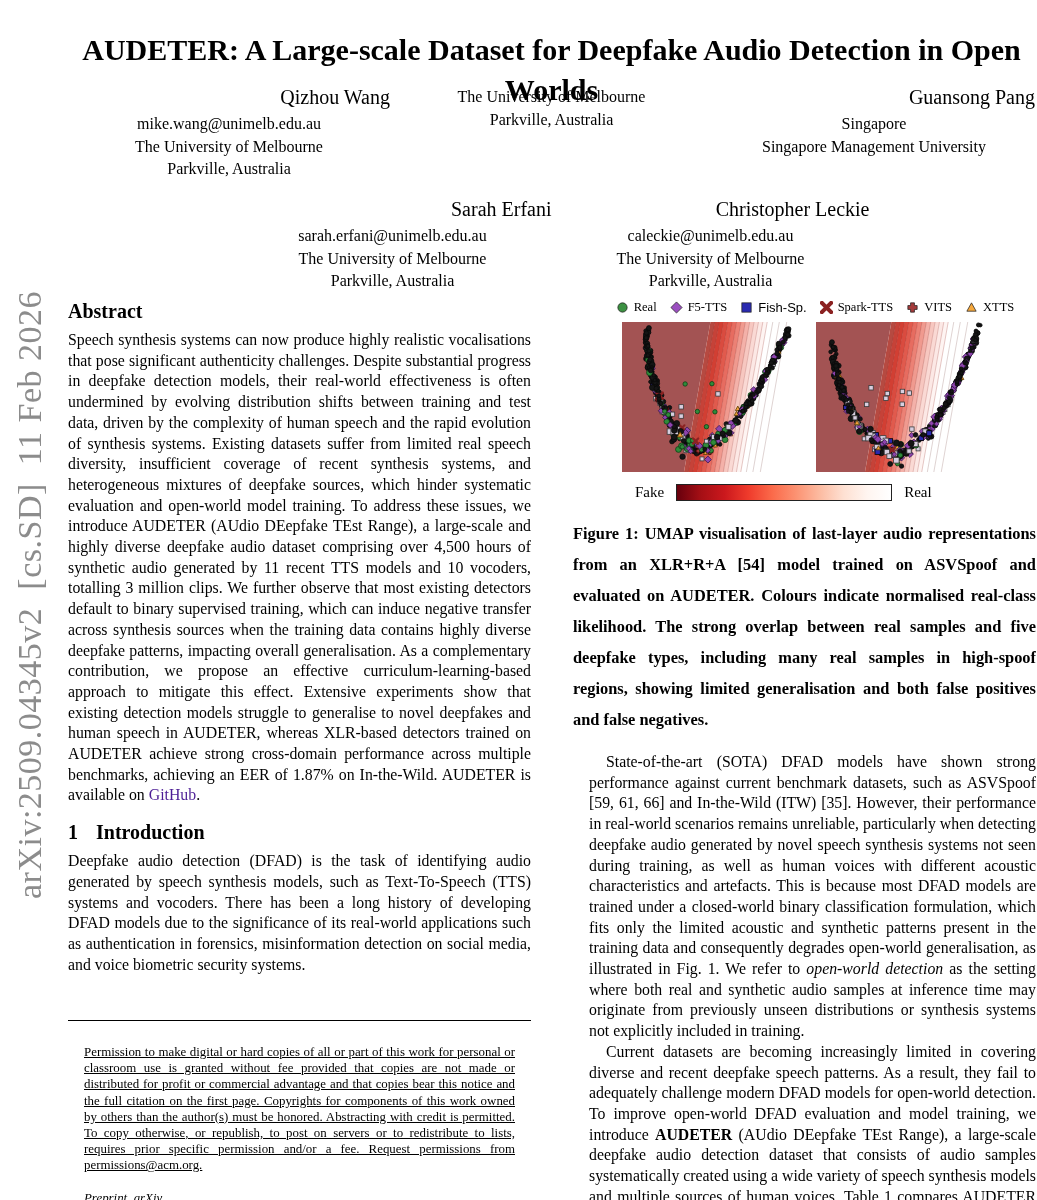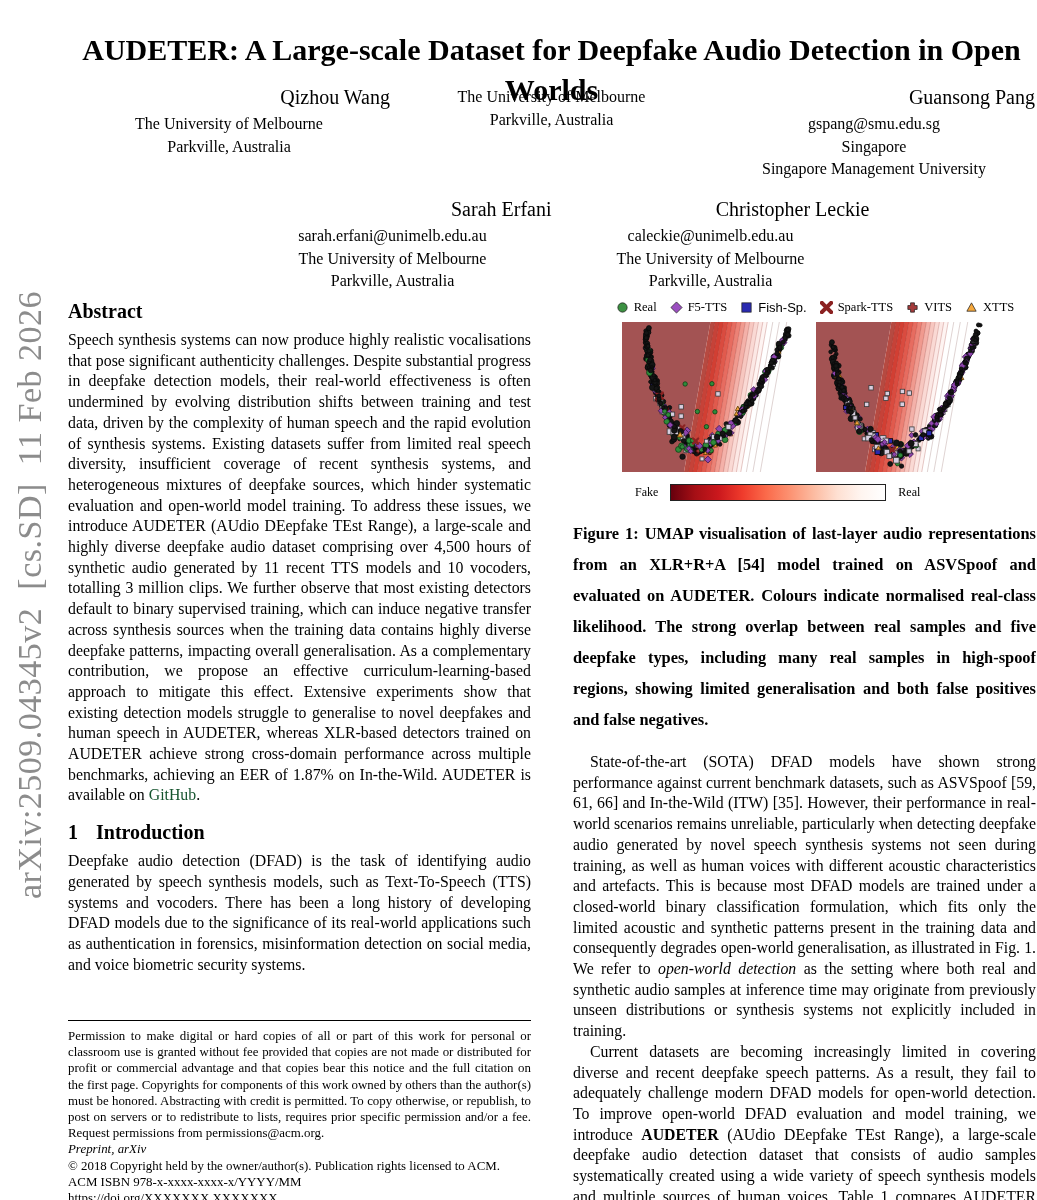--- a/index.html
+++ b/index.html
@@ -22,64 +22,64 @@
   .author .detail{font-size:16px;line-height:22.5px;}
 
   
   .col-left{position:absolute;left:68px;top:300px;width:463px;height:718px;overflow:hidden;}
   .col-right{position:absolute;left:573px;top:296px;width:463px;height:904px;overflow:hidden;}
 
   h2.sec{font-size:20px;font-weight:bold;margin:0 0 7px 0;}
   h2.intro{margin-top:15px;}
   h2.intro .num{margin-right:18px;}
   .abs-p,.body-p{font-size:15.8px;line-height:20.7px;text-align:justify;margin:0;}
-  .body-p.indent{text-indent:17px;}
-  a.link{color:#14532d;text-decoration:none;cursor:pointer;}
+  .body-p.indent{text-indent:17px;margin-left:16px;}
+  a.link{color:#4c1d95;text-decoration:none;cursor:pointer;}
 
   
   .footnote{position:absolute;left:68px;top:1020px;width:463px;border-top:1.2px solid #000;
             padding-top:7px;font-size:12.9px;line-height:16.2px;}
-  .footnote p{margin:0;text-align:justify;}
+  .footnote p{margin:16px;text-align:justify;text-decoration:underline;}
   .footnote .venue{font-style:italic;}
 
   
   .fig-legend{display:flex;justify-content:center;align-items:center;gap:13px;
               width:400px;margin-left:42px;font-size:12.5px;height:22px;}
   .legend-item{display:inline-flex;align-items:center;gap:5px;}
   .legend-label{font-size:12.5px;}
   .legend-label.sans{font-family:"Liberation Sans",sans-serif;font-size:13px;}
   .fig-panels{display:flex;gap:8px;margin:4px 0 0 49px;}
   svg.panel{width:186px;height:150px;display:block;}
-  .fig-colorbar{display:flex;align-items:center;gap:12px;margin:12px 0 0 62px;font-size:12px;}
+  .fig-colorbar{display:flex;align-items:center;gap:12px;margin:12px 0 0 62px;font-size:15px;}
   .cbar{width:214px;height:15px;border:1.2px solid #222;}
   .fig-caption{margin-top:17px;font-weight:bold;font-size:16.4px;line-height:31px;text-align:justify;}
   .rc-p1{margin-top:17px;}
 </style>
 </head>
 <body>
 
 <div class="page">
 
   <div class="arxiv">arXiv:2509.04345v2  [cs.SD]  11 Feb 2026</div>
 
   <div class="title">AUDETER: A Large-scale Dataset for Deepfake Audio Detection in Open Worlds</div>
 
   <div class="authors-row r1">
     <div class="author">
       <div class="name">Qizhou Wang</div>
+      <div class="detail">mike.wang@unimelb.edu.au</div>
       <div class="detail">The University of Melbourne</div>
       <div class="detail">Parkville, Australia</div>
     </div>
     <div class="author">
       <div class="detail">The University of Melbourne</div>
       <div class="detail">Parkville, Australia</div>
     </div>
     <div class="author">
       <div class="name">Guansong Pang</div>
-      <div class="detail">gspang@smu.edu.sg</div>
       <div class="detail">Singapore</div>
       <div class="detail">Singapore Management University</div>
     </div>
   </div>
 
   <div class="authors-row r2">
     <div class="author">
       <div class="name">Sarah Erfani</div>
       <div class="detail">sarah.erfani@unimelb.edu.au</div>
       <div class="detail">The University of Melbourne</div>

